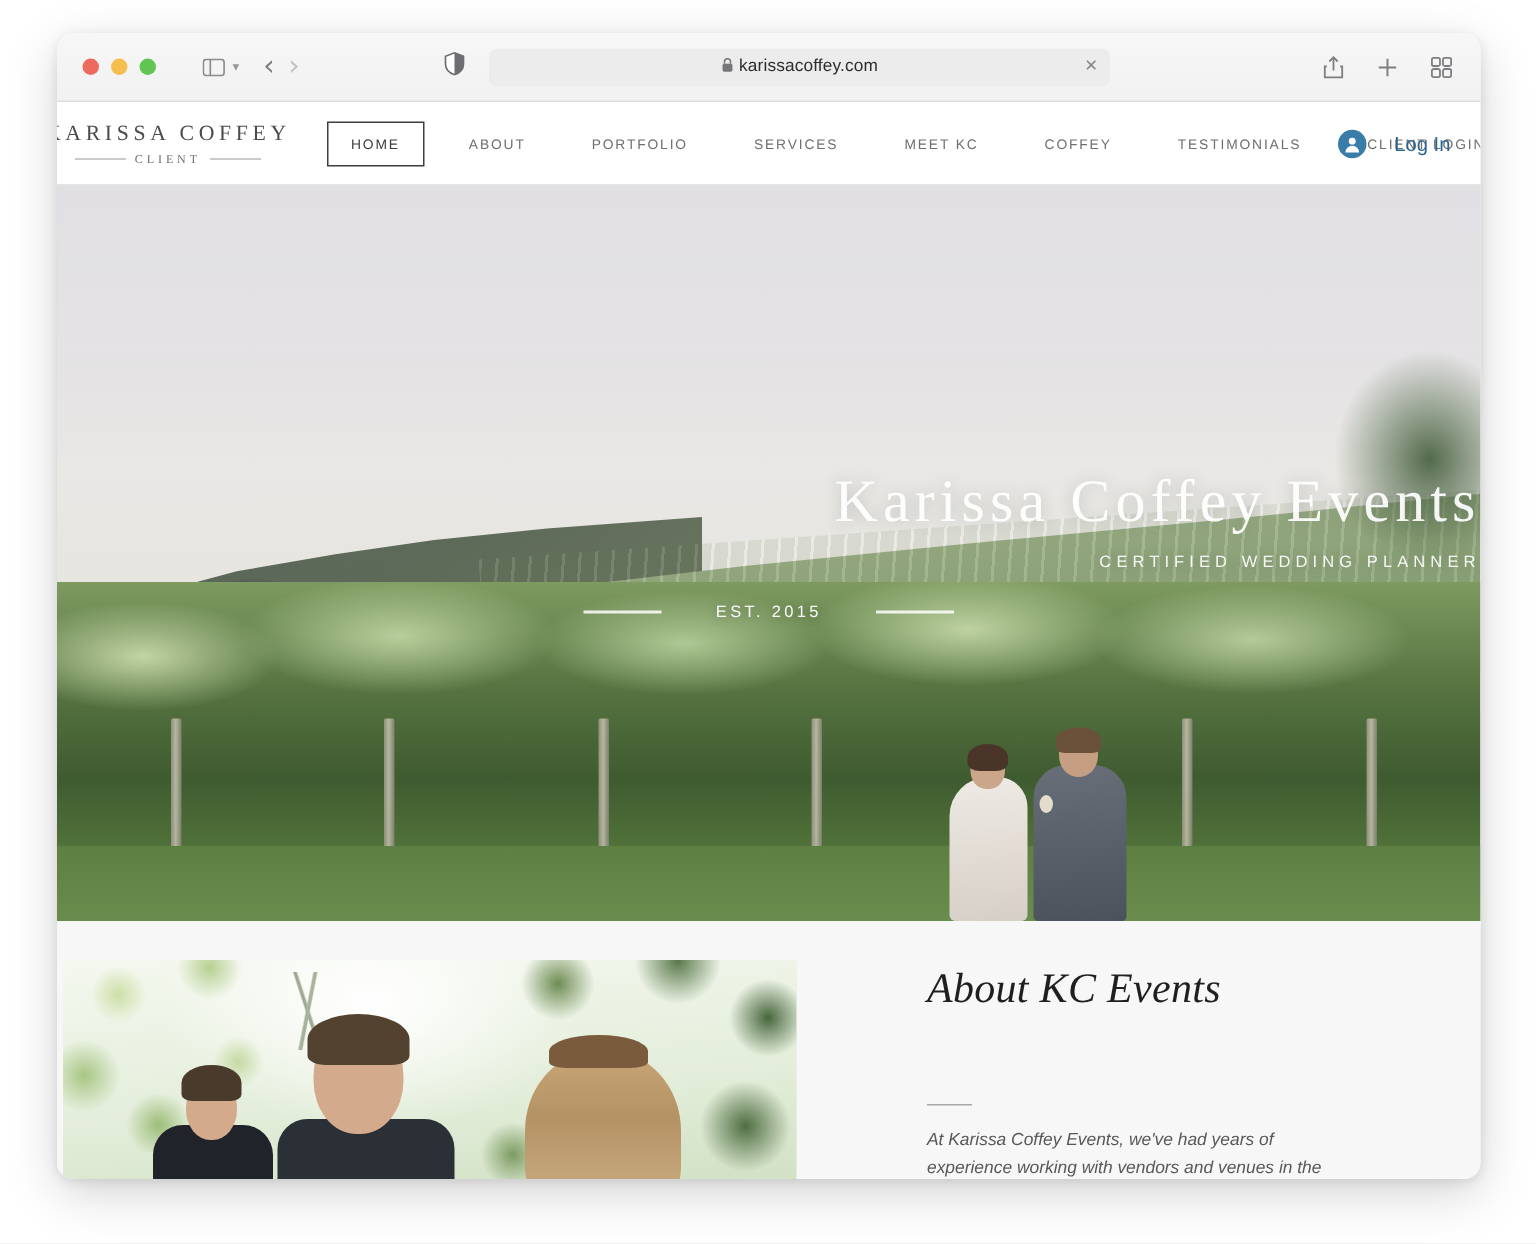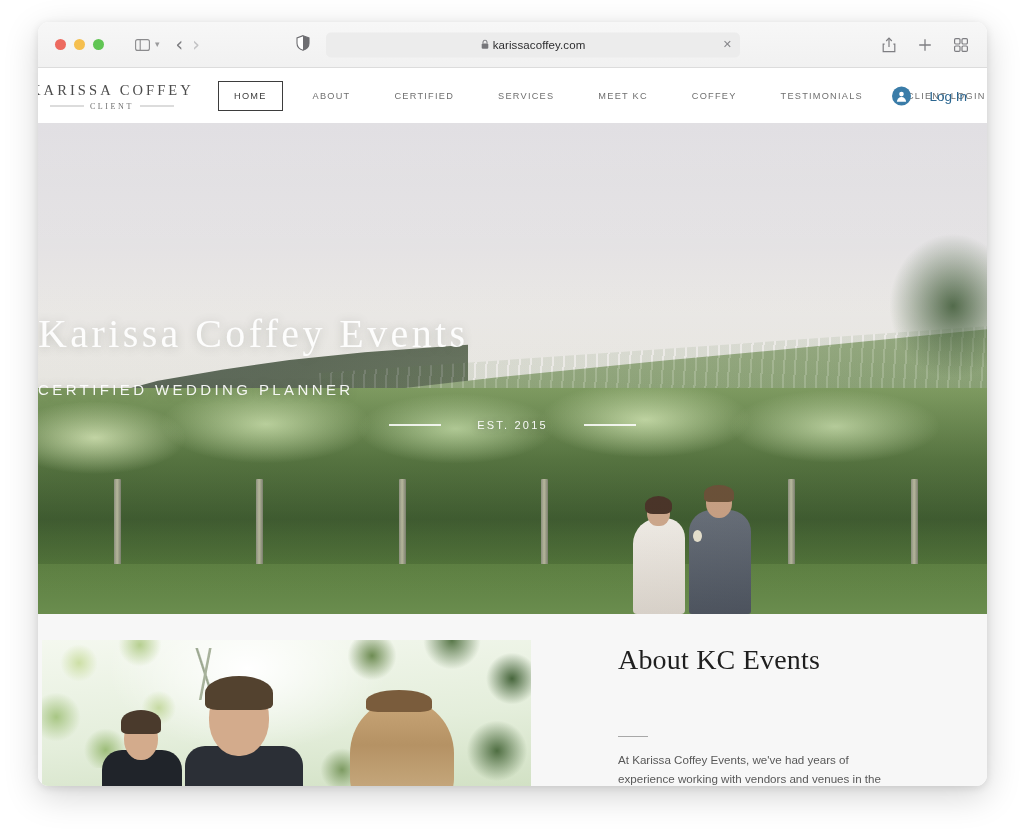--- a/index.html
+++ b/index.html
@@ -244,34 +244,34 @@
     position: absolute; right: -10px; top: 22%; width: 110px; height: 150px;
     background: radial-gradient(ellipse at 60% 50%, rgba(70,96,62,.95), rgba(70,96,62,0) 68%);
   }
   .hero-haze {
     position: absolute; inset: 0;
     background: linear-gradient(180deg, rgba(255,255,255,.10) 0%, rgba(255,255,255,.02) 40%, rgba(0,0,0,.03) 100%);
   }
 
   .hero-copy {
     position: absolute; left: 0; right: 0; top: 190px;
-    text-align: left; z-index: 4;
+    text-align: right; z-index: 4;
   }
   .hero-title {
     font-family: "Liberation Serif", serif;
     font-size: 40px;
     font-weight: 400;
     letter-spacing: 3.4px;
     color: rgba(255,255,255,0.93);
     text-shadow: 0 1px 10px rgba(90,95,85,0.30);
     line-height: 1.05;
   }
   .hero-sub {
-    margin-top: 26px;
-    font-size: 15px;
+    margin-top: 14px;
+    font-size: 11px;
     letter-spacing: 3.4px;
     color: rgba(255,255,255,0.92);
     text-shadow: 0 1px 8px rgba(80,85,75,0.35);
   }
   .hero-est-row {
     margin-top: 21px;
     display: flex; align-items: center; justify-content: center; gap: 36px;
   }
   .hero-rule { width: 52px; height: 2px; background: rgba(255,255,255,0.85); display: block; }
   .hero-est {
@@ -334,20 +334,21 @@
   .g-hairlong {
     position: absolute; bottom: -4px;
     background: linear-gradient(180deg, #c9a678, #b59264 40%, #cdb288);
     border-radius: 48% 48% 30% 30%;
   }
 
   .about-text {
     position: absolute;
     left: 545px; top: 0; right: 0; bottom: 0;
     padding: 30px 40px 0 35px;
+    font-style: italic;
   }
   .about-title {
     font-family: "Liberation Serif", serif;
     font-size: 28px;
     font-weight: 400;
     color: #1f1f1f;
     letter-spacing: .2px;
   }
   .about-divider {
     width: 30px; height: 1px; background: #a8a8a8;
@@ -456,21 +457,21 @@
       <div class="brand-rule">
         <span class="ln"></span>
         <span class="brand-sub">CLIENT</span>
         <span class="ln"></span>
       </div>
     </div>
 
     <nav class="mainnav">
       <a class="navitem home">HOME</a>
       <a class="navitem">ABOUT</a>
-      <a class="navitem">CERTIFIED</a>
+      <a class="navitem">PORTFOLIO</a>
       <a class="navitem">SERVICES</a>
       <a class="navitem">MEET KC</a>
       <a class="navitem">COFFEY</a>
       <a class="navitem">TESTIMONIALS</a>
       <a class="navitem">CLIENT LOGIN</a>
     </nav>
 
     <div class="loginbtn">
       <span class="avatar-circle">
         <svg width="13" height="13" viewBox="0 0 13 13">

